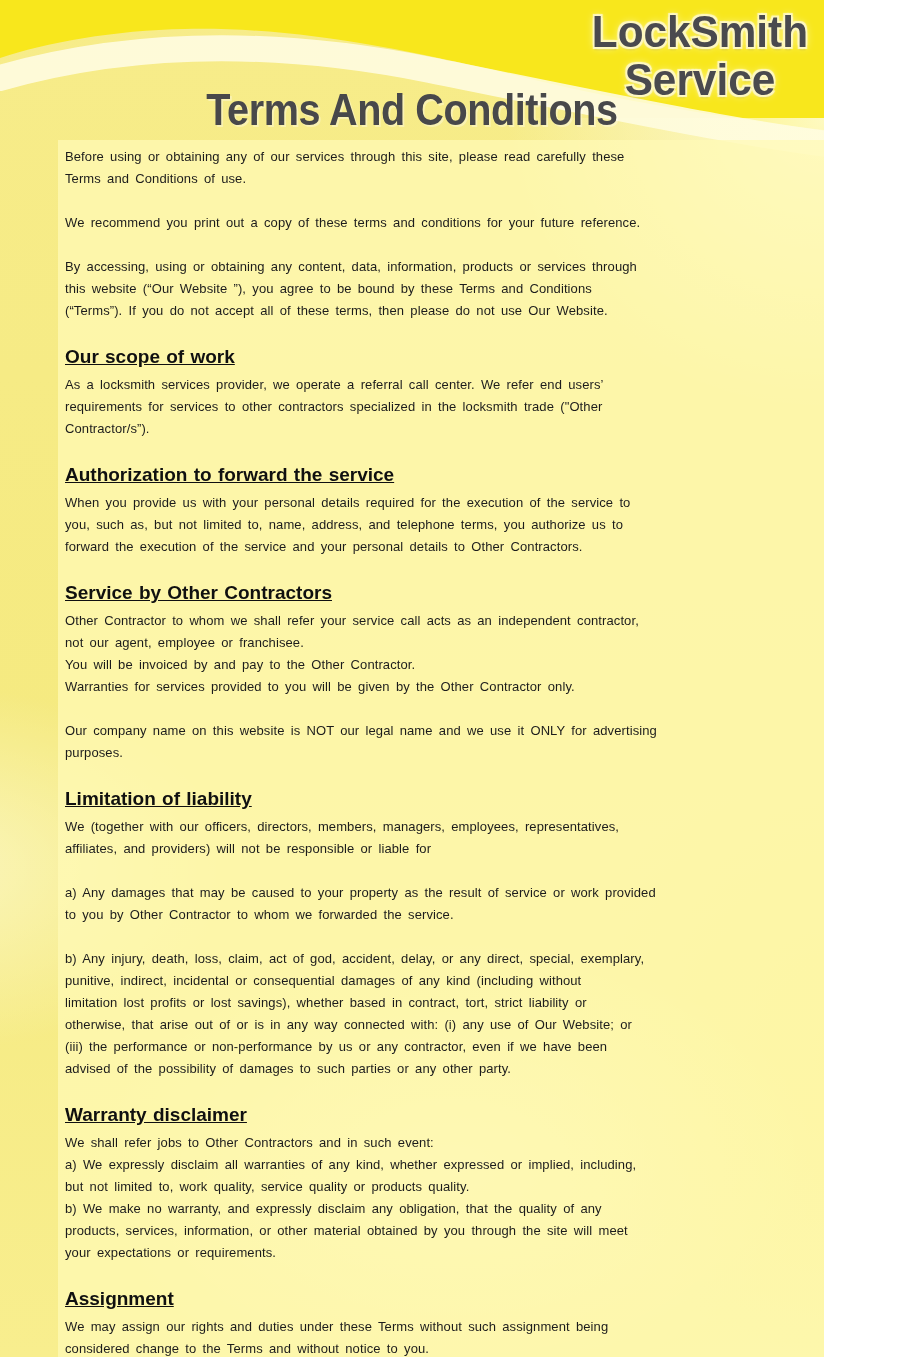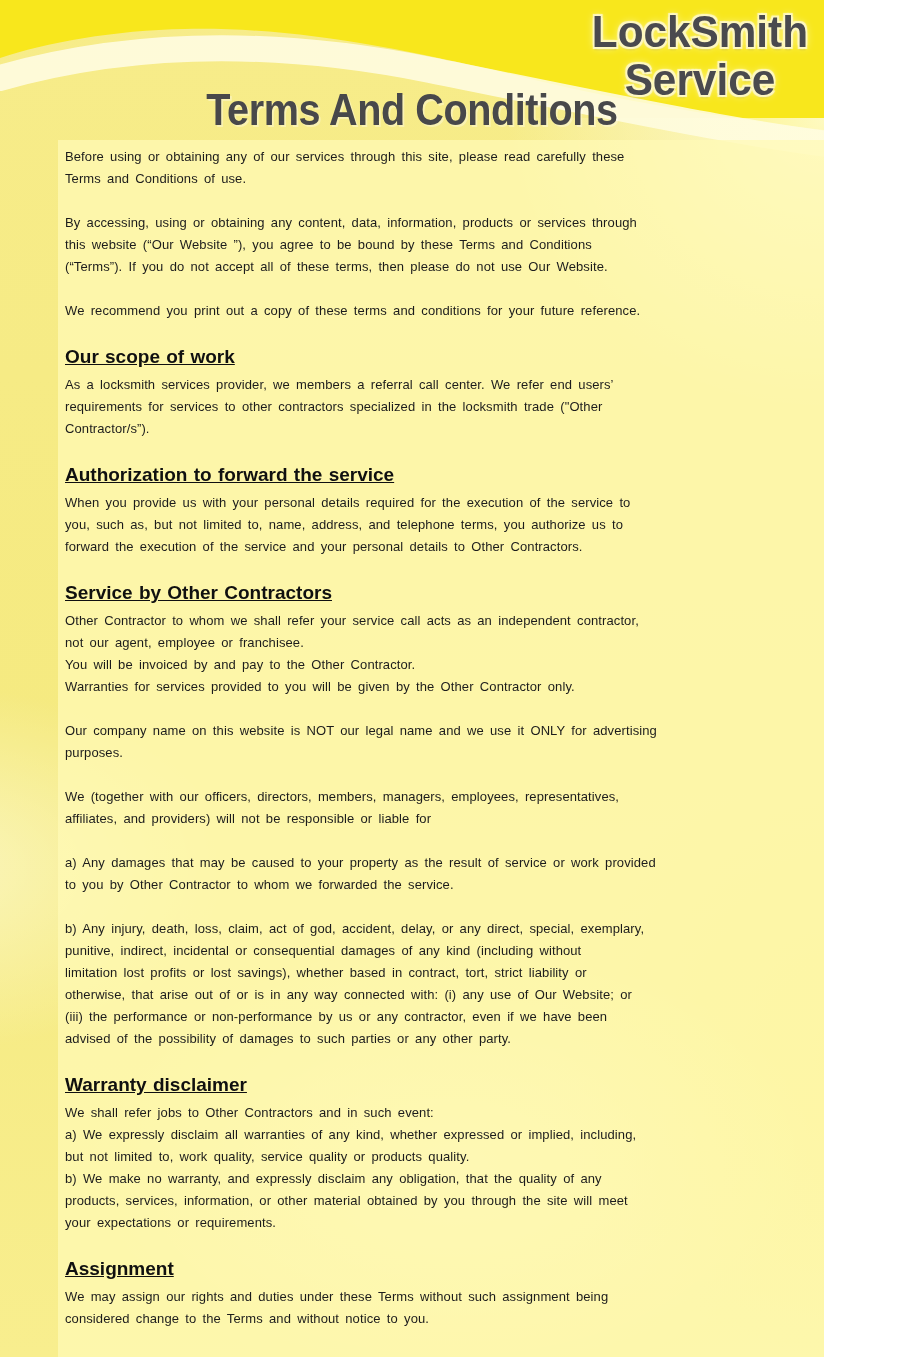--- a/index.html
+++ b/index.html
@@ -66,39 +66,40 @@
   <div class="brand">
     <div>LockSmith</div>
     <div>Service</div>
   </div>
 
   <div class="page-title">Terms And Conditions</div>
 
   <div class="panel" id="content">
       <p class="para">Before using or obtaining any of our services through this site, please read carefully these
 Terms and Conditions of use.</p>
+      <p class="para">We recommend you print out a copy of these terms and conditions for your future reference.</p>
       <p class="para">By accessing, using or obtaining any content, data, information, products or services through
 this website (“Our Website ”), you agree to be bound by these Terms and Conditions
 (“Terms”). If you do not accept all of these terms, then please do not use Our Website.</p>
-      <p class="para">We recommend you print out a copy of these terms and conditions for your future reference.</p>
       <h2 class="section-heading">Our scope of work</h2>
-      <p class="para">As a locksmith services provider, we members a referral call center. We refer end users’
+      <p class="para">As a locksmith services provider, we operate a referral call center. We refer end users’
 requirements for services to other contractors specialized in the locksmith trade ("Other
 Contractor/s”).</p>
       <h2 class="section-heading">Authorization to forward the service</h2>
       <p class="para">When you provide us with your personal details required for the execution of the service to
 you, such as, but not limited to, name, address, and telephone terms, you authorize us to
 forward the execution of the service and your personal details to Other Contractors.</p>
       <h2 class="section-heading">Service by Other Contractors</h2>
       <p class="para">Other Contractor to whom we shall refer your service call acts as an independent contractor,
 not our agent, employee or franchisee.
 You will be invoiced by and pay to the Other Contractor.
 Warranties for services provided to you will be given by the Other Contractor only.</p>
       <p class="para">Our company name on this website is NOT our legal name and we use it ONLY for advertising
 purposes.</p>
+      <h2 class="section-heading">Limitation of liability</h2>
       <p class="para">We (together with our officers, directors, members, managers, employees, representatives,
 affiliates, and providers) will not be responsible or liable for</p>
       <p class="para">a) Any damages that may be caused to your property as the result of service or work provided
 to you by Other Contractor to whom we forwarded the service.</p>
       <p class="para">b) Any injury, death, loss, claim, act of god, accident, delay, or any direct, special, exemplary,
 punitive, indirect, incidental or consequential damages of any kind (including without
 limitation lost profits or lost savings), whether based in contract, tort, strict liability or
 otherwise, that arise out of or is in any way connected with: (i) any use of Our Website; or
 (iii) the performance or non-performance by us or any contractor, even if we have been
 advised of the possibility of damages to such parties or any other party.</p>

